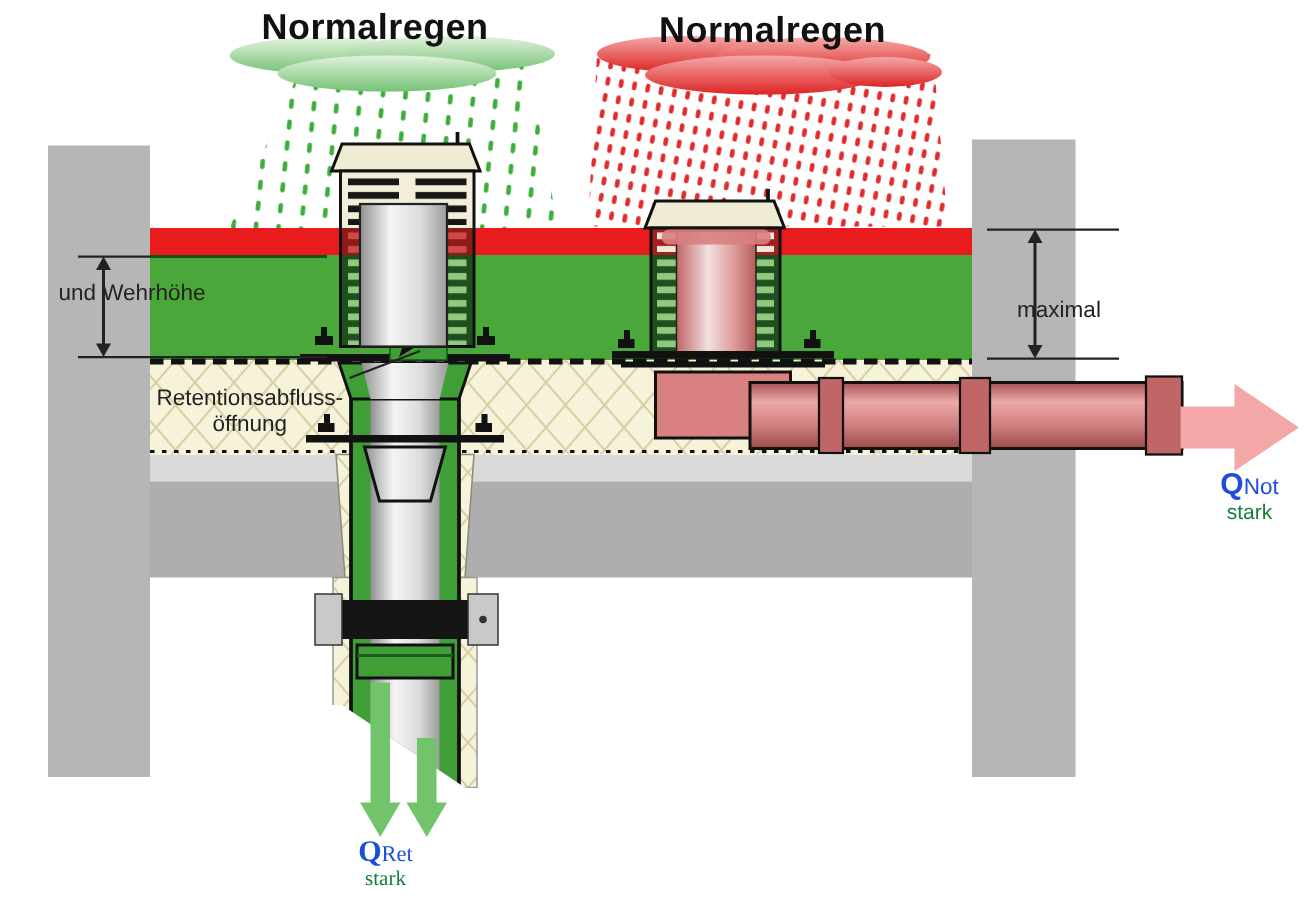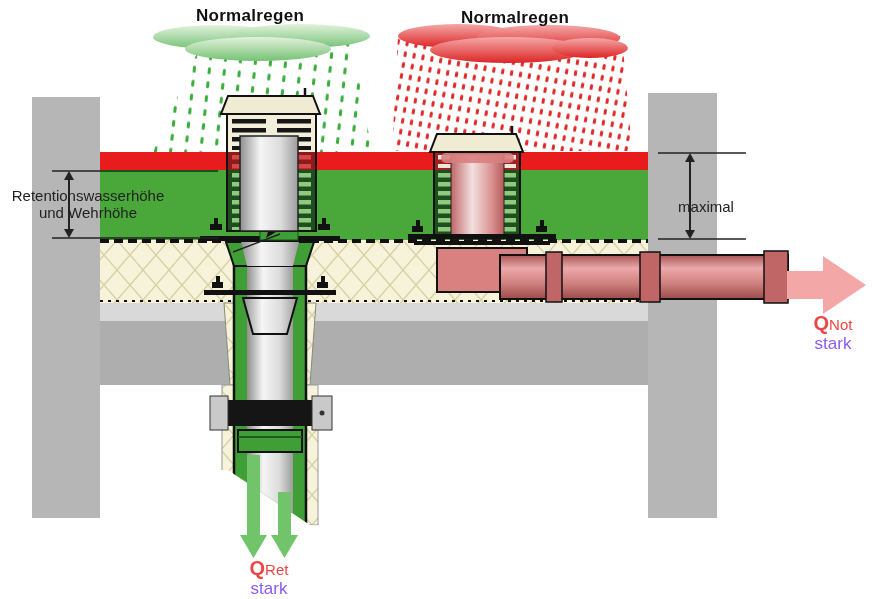--- a/index.html
+++ b/index.html
@@ -2,25 +2,25 @@
 <html><head>
 <meta charset="utf-8">
 <style>
   html,body{margin:0;padding:0;background:#fff;}
   .stage{
     position:relative;width:872px;height:599px;background:#ffffff;
     font-family:"Liberation Sans", sans-serif;color:#1c1c1c;overflow:hidden;
   }
   .stage svg{position:absolute;left:0;top:0;}
   .lbl{position:absolute;text-align:center;line-height:1.12;}
-  .title{font-size:17px;font-weight:bold;letter-spacing:.3px;color:#111;}
+  .title{font-size:24px;font-weight:bold;letter-spacing:.3px;color:#111;}
   .ann{font-size:15px;color:#222;}
-  .qline{font-size:15px;color:#ef4444;}
+  .qline{font-size:15px;color:#1d4ed8;}
   .qsym{font-weight:bold;font-size:20px;}
-  .qqual{font-size:17px;color:#8b5cf6;}
+  .qqual{font-size:14px;color:#15803d;}
 </style>
 </head>
 <body>
 
 <div class="stage">
 
 <svg width="872" height="599" viewBox="0 0 872 599">
   <defs>
     <pattern id="rainG" width="15" height="14" patternUnits="userSpaceOnUse" patternTransform="rotate(6)">
       <rect x="4" y="3" width="3" height="7" rx="1.5" fill="#3aae3a"></rect>
@@ -201,32 +201,35 @@
     <polygon points="690,153 685,162 695,162" fill="#222" stroke="none"></polygon>
     <polygon points="690,239 685,230 695,230" fill="#222" stroke="none"></polygon>
   </g>
   <line x1="233" y1="252" x2="280" y2="234" stroke="#222" stroke-width="1.5"></line>
 </svg>
 
 <div class="lbl title" style="left:150px;top:6px;width:200px;">Normalregen</div>
 <div class="lbl title" style="left:415px;top:8px;width:200px;">Normalregen</div>
 
 <div class="lbl ann" style="left:2px;top:188px;width:172px;">
-  <div>Retentionswasserhöhe</div>
   <div>und Wehrhöhe</div>
 </div>
 
+<div class="lbl ann" style="left:94px;top:258px;width:145px;">
+  <div>Retentionsabfluss-</div>
+  <div>öffnung</div>
+</div>
 
 <div class="lbl ann" style="left:618px;top:179px;width:176px;margin-top:20px;">
   <div>maximal</div>
 </div>
 
 <div class="lbl" style="left:793px;top:312px;width:80px;">
   <div class="qline"><span class="qsym">Q</span><span>Not</span></div>
   <div class="qqual">stark</div>
 </div>
 
-<div class="lbl" style="left:228px;top:557px;width:82px;">
+<div class="lbl" style="left:216px;top:557px;width:82px;font-family:Liberation Serif, serif;">
   <div class="qline"><span class="qsym">Q</span><span>Ret</span></div>
   <div class="qqual">stark</div>
 </div>
 
 </div>
 
 </body></html>

